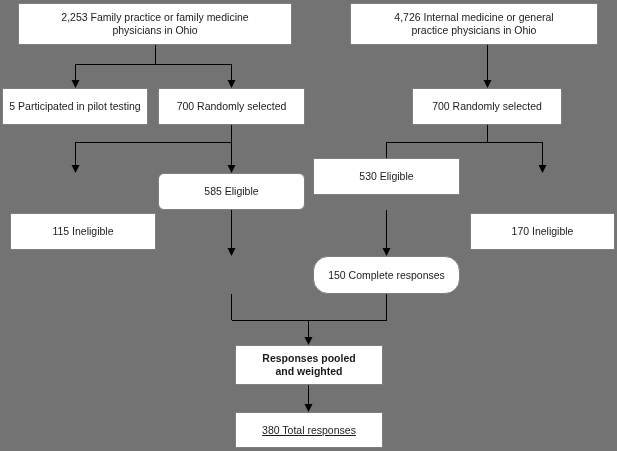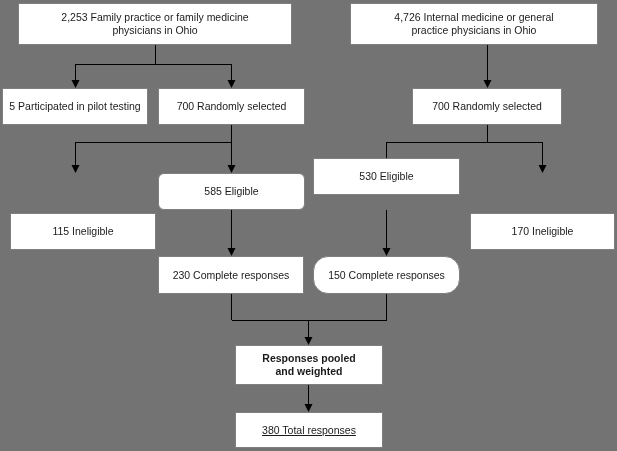--- a/index.html
+++ b/index.html
@@ -121,20 +121,19 @@
 
   <div class="node" style="left:2px;   top:88px;  width:146px; height:37px;">5 Participated in pilot testing</div>
   <div class="node" style="left:158px; top:88px;  width:147px; height:37px;">700 Randomly selected</div>
   <div class="node" style="left:412px; top:88px;  width:150px; height:37px;">700 Randomly selected</div>
 
   <div class="node" style="left:10px;   top:173px; width:146px; height:37px;margin-top:40px;">115 Ineligible</div>
   <div class="node" style="left:158px; top:173px; width:147px; height:37px;border-radius:6px;">585 Eligible</div>
   <div class="node" style="left:313px; top:158px; width:147px; height:37px;">530 Eligible</div>
   <div class="node" style="left:470px; top:173px; width:145px; height:37px;margin-top:40px;">170 Ineligible</div>
 
-  <div class="node" style="left:158px; top:256px; width:146px; height:38px;">230 Complete responses</div>
   <div class="node" style="left:313px; top:256px; width:147px; height:38px;border-radius:15px;">150 Complete responses</div>
 
   <div class="node" style="left:235px; top:345px; width:148px; height:40px;font-weight:bold;">Responses pooled
 and weighted</div>
   <div class="node" style="left:235px; top:412px; width:148px; height:36px;text-decoration:underline;">380 Total responses</div>
 
 </div>
 
 </body></html>

